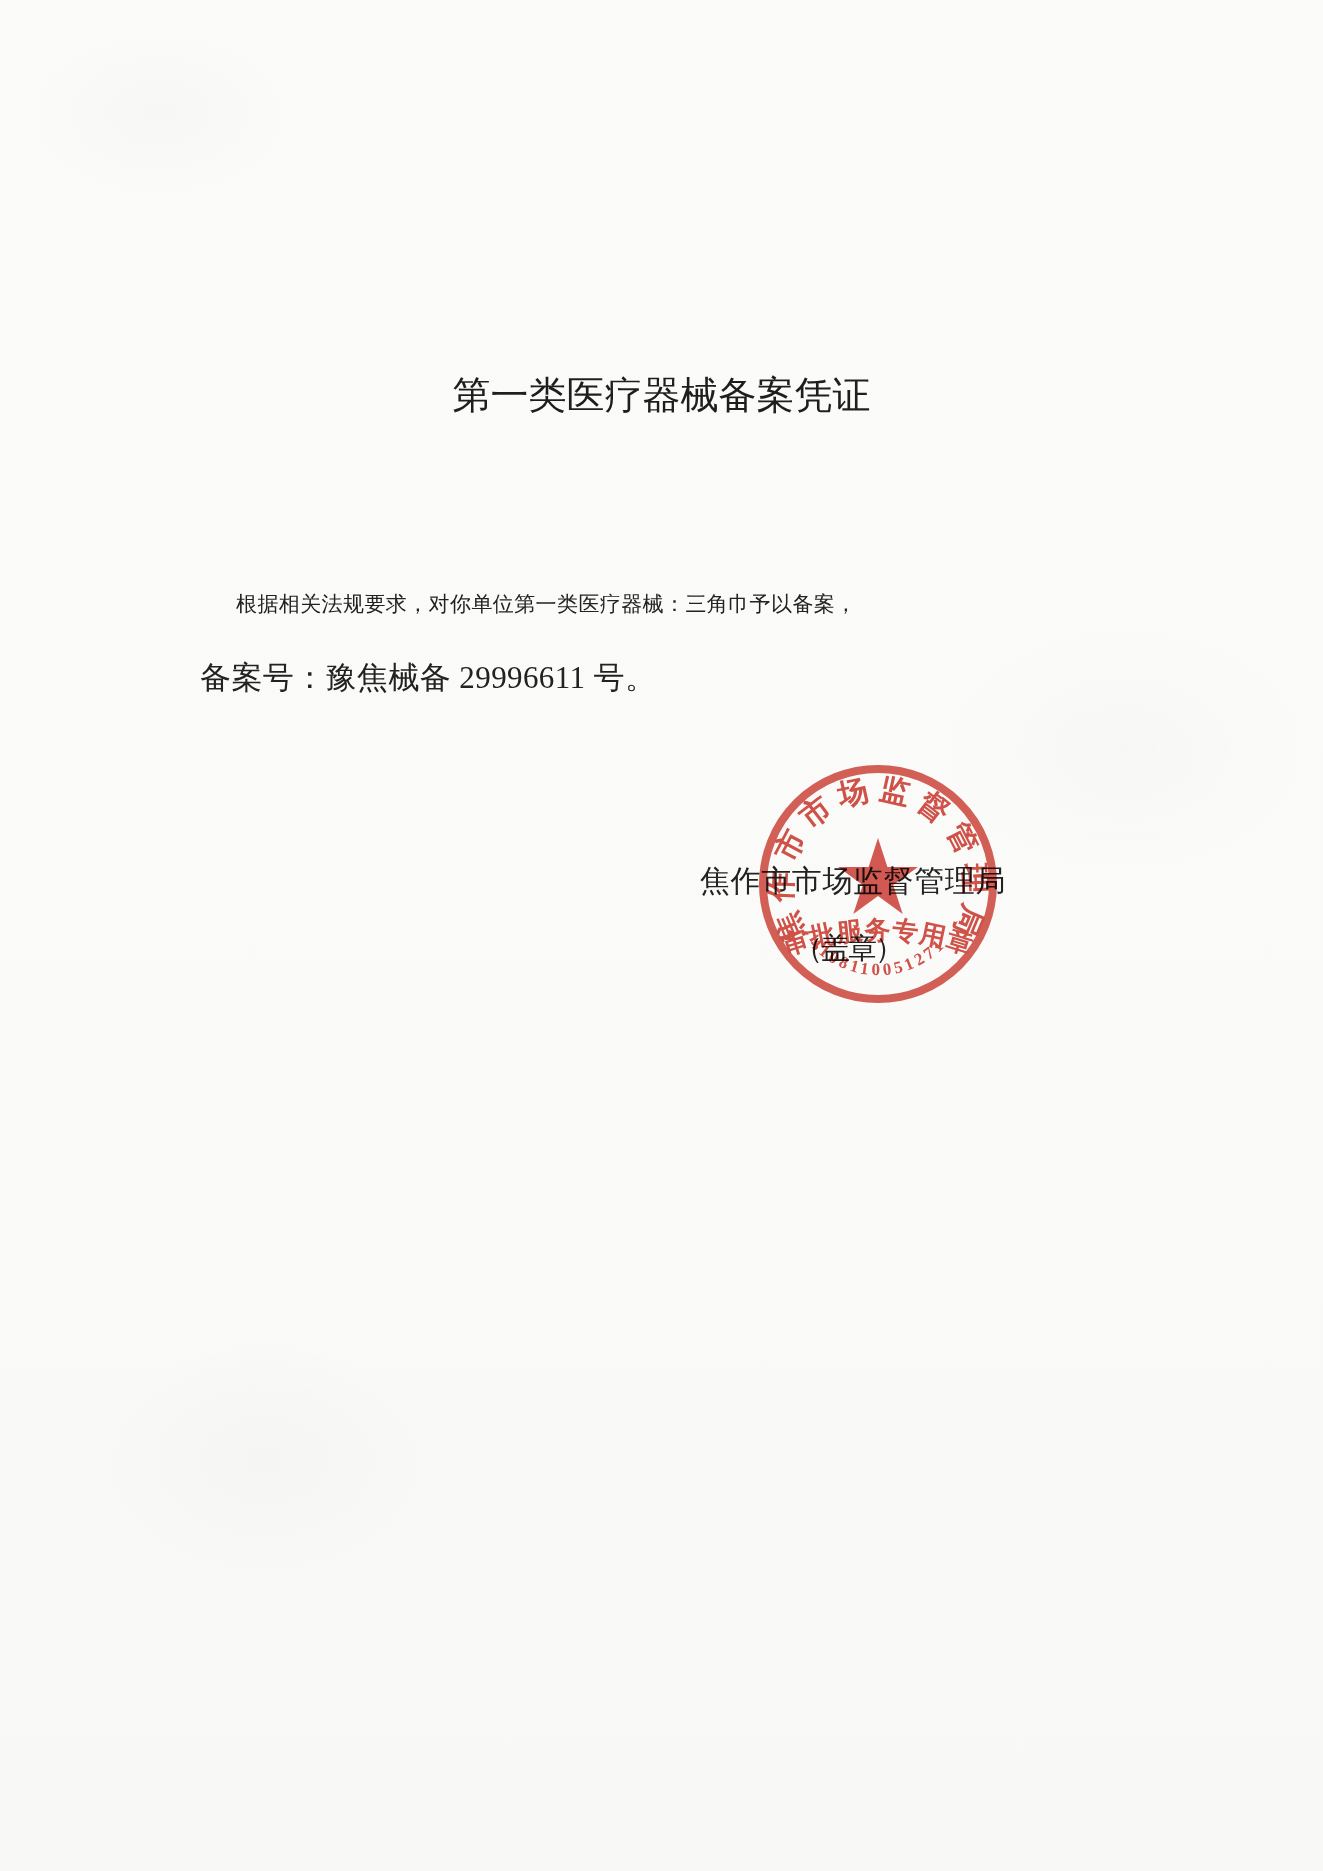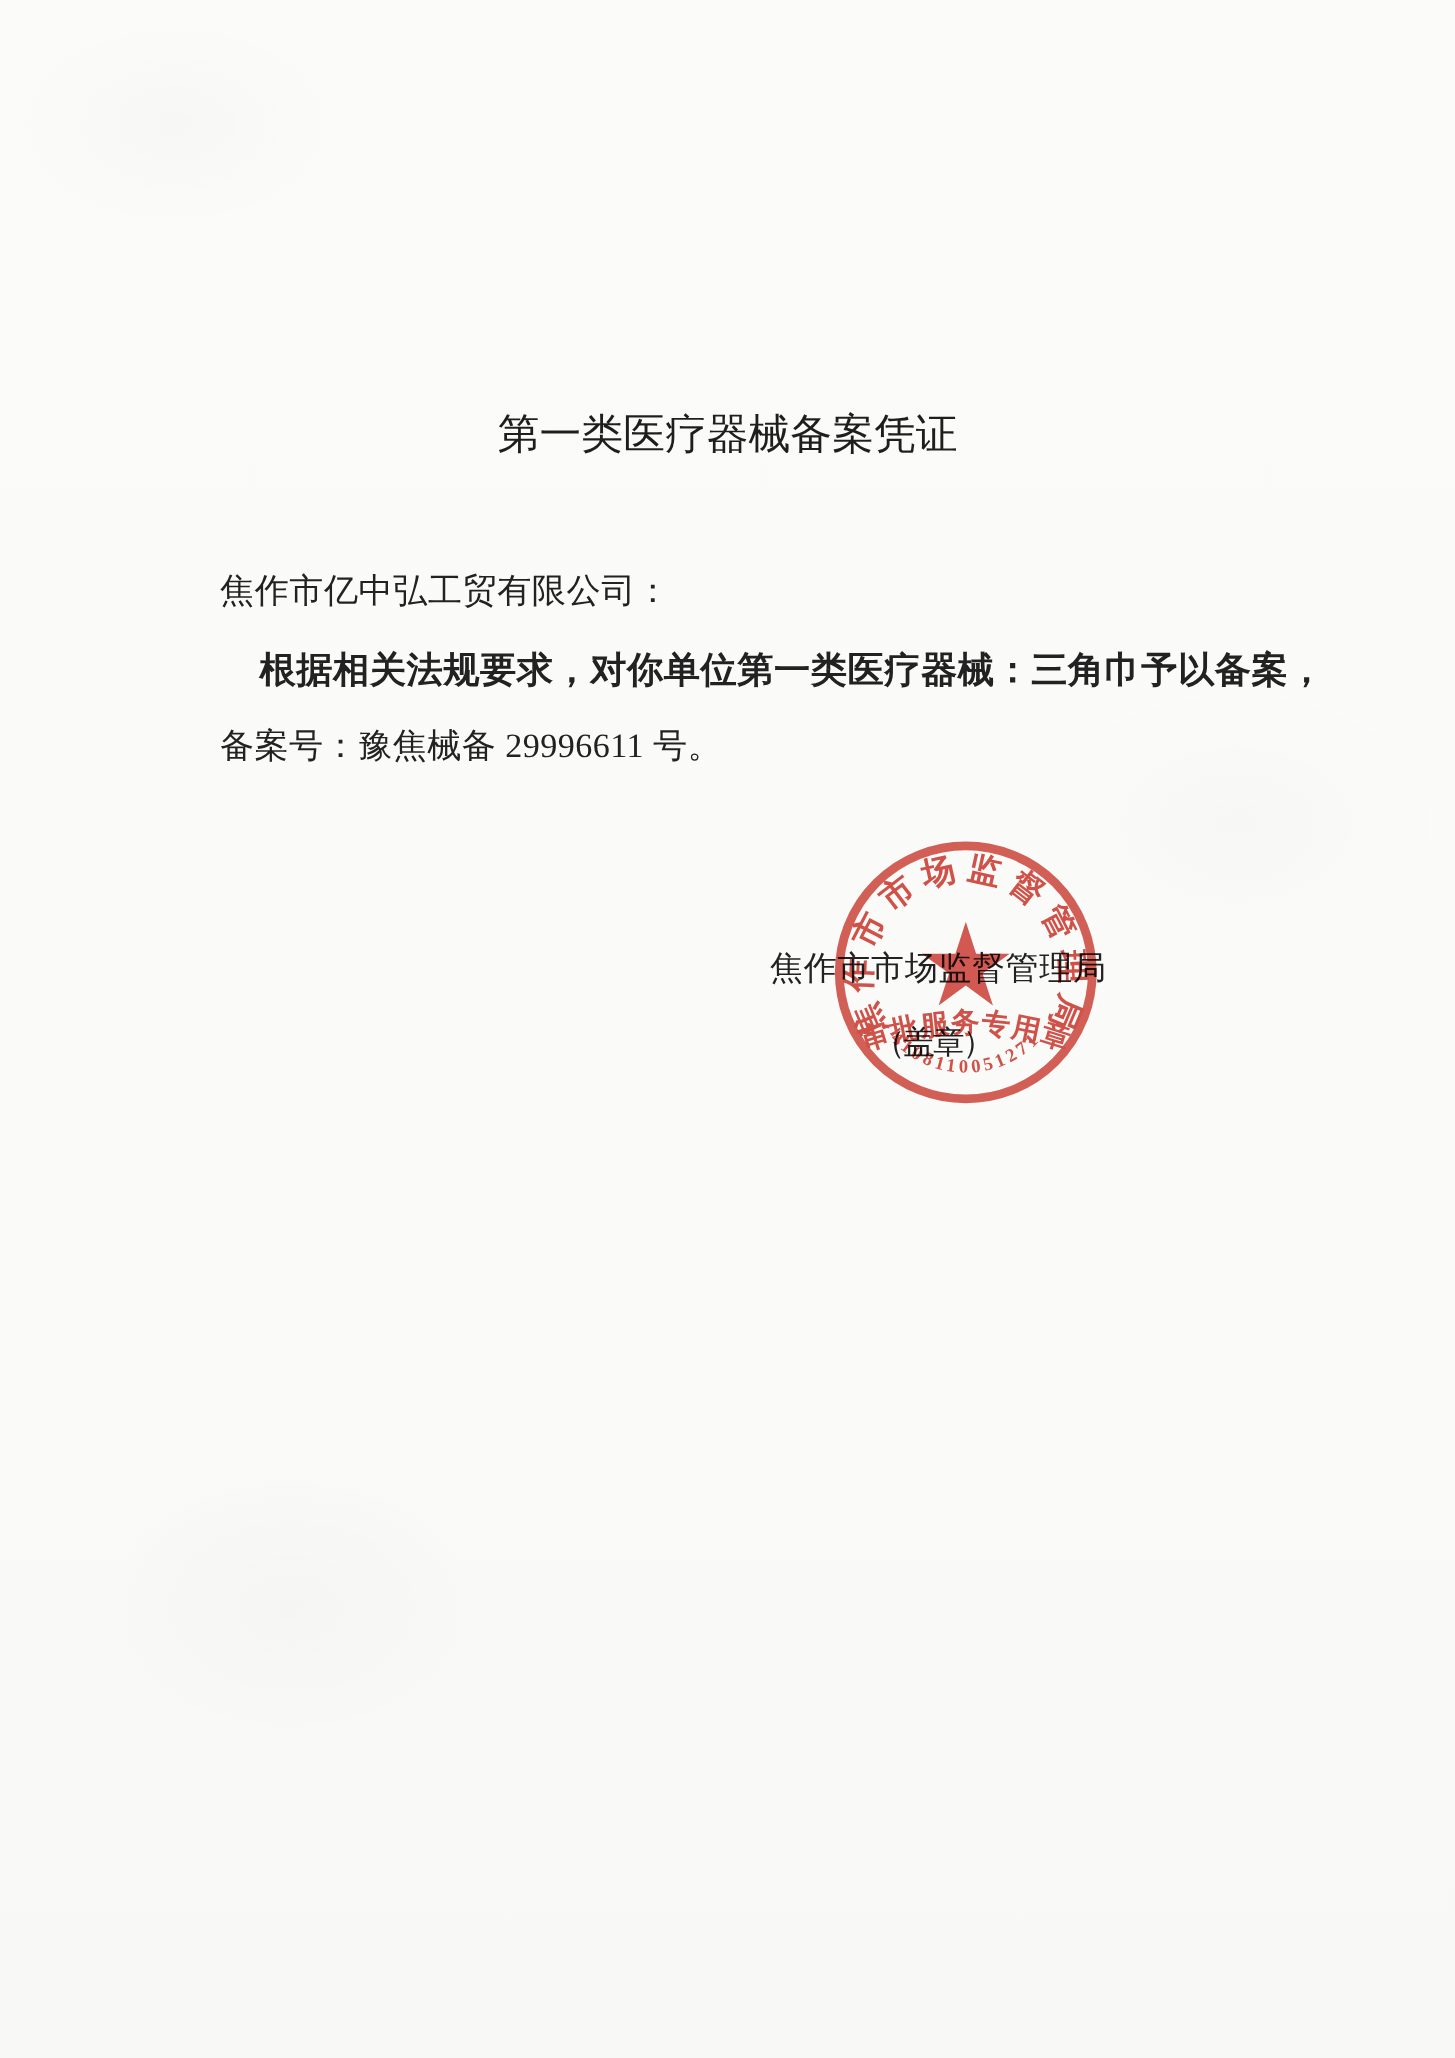--- a/index.html
+++ b/index.html
@@ -25,21 +25,21 @@
     pointer-events:none;
   }
   .line{position:absolute;white-space:pre;line-height:1;}
   .doc-title{
     top:376px;left:0;width:100%;
     text-align:center;
     font-size:38px;letter-spacing:0;
     color:#1e1e1e;
   }
   .recipient{top:521px;left:200px;font-size:31px;letter-spacing:0.5px;}
-  .body-l1{top:594px;left:236px;font-size:33px;letter-spacing:0.4px;font-weight:bold;}
+  .body-l1{top:594px;left:236px;font-size:21px;letter-spacing:0.4px;}
   .body-l2{top:662px;left:200px;font-size:31px;letter-spacing:0.4px;}
   .issuer{top:866px;left:700px;font-size:30px;letter-spacing:0.6px;}
   .seal-note{top:934px;left:794px;font-size:29px;letter-spacing:-2px;}
   .date-line{top:1008px;left:690px;font-size:33px;letter-spacing:0.3px;}
   .seal{
     position:absolute;left:756px;top:762px;width:244px;height:246px;
     mix-blend-mode:multiply;
     opacity:0.93;
     filter:blur(0.3px);
   }
@@ -52,21 +52,20 @@
   .seal .banner{font-size:26px;letter-spacing:1px;}
   .seal .serial{font-size:17px;letter-spacing:3.5px;}
 </style>
 </head>
 <body>
 
 <div class="paper">
 
   <div class="line doc-title">第一类医疗器械备案凭证</div>
 
-  <div class="line recipient">焦作市亿中弘工贸有限公司：</div>
 
   <div class="line body-l1">根据相关法规要求，对你单位第一类医疗器械：三角巾予以备案，</div>
 
   <div class="line body-l2">备案号：豫焦械备 29996611 号。</div>
 
   <div class="line issuer">焦作市市场监督管理局</div>
 
   <div class="line seal-note">（盖章）</div>
 
 

